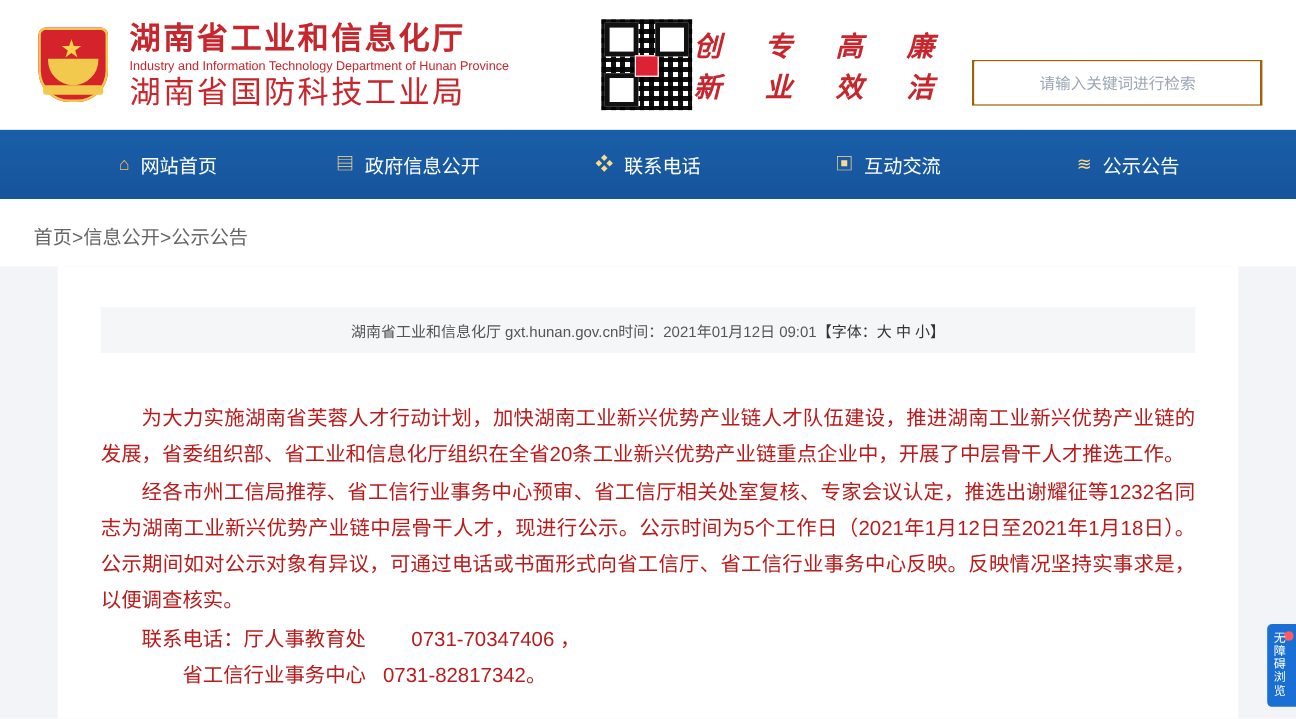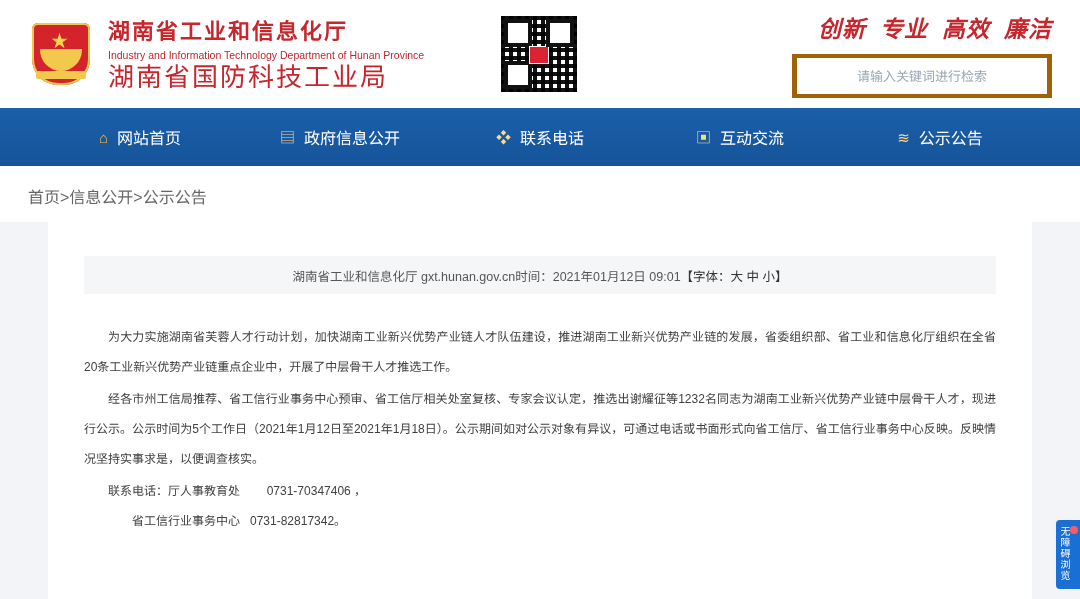--- a/index.html
+++ b/index.html
@@ -61,21 +61,21 @@
     width: 50px; height: 8px;
     background: #f2c94c;
     border-radius: 2px;
   }
   .title-block {
     margin-left: 14px;
     flex: 0 0 auto;
   }
   .title-cn1 {
     color: #c6262c;
-    font-size: 22px;
+    font-size: 26px;
     font-weight: bold;
     letter-spacing: 2px;
     line-height: 32px;
     white-space: nowrap;
   }
   .title-en {
     color: #c6262c;
     font-size: 10.5px;
     line-height: 14px;
     white-space: nowrap;
@@ -119,38 +119,38 @@
   .qr .mid {
     position: absolute;
     left: 28px; top: 30px;
     width: 18px; height: 16px;
     background: #d23;
     border: 1px solid #fff;
   }
   .right-block {
     margin-left: auto;
     display: flex;
-    flex-direction: column;
+    flex-direction: row;
     align-items: flex-end;
     gap: 10px;
     padding-right: 4px;
   }
   .slogan {
     display: flex;
     gap: 14px;
     color: #c6262c;
     font-size: 23px;
     font-weight: bold;
     font-style: italic;
     letter-spacing: 1px;
   }
   .search-box {
     width: 250px;
     height: 34px;
-    border: 5px solid #a16207;
+    border: 2px solid #a16207;
     background: #fff;
     display: flex;
     align-items: center;
     justify-content: center;
   }
   .search-box input {
     border: 0;
     outline: none;
     width: 100%;
     height: 100%;
@@ -224,24 +224,24 @@
     background: #f5f6f8;
     height: 38px;
     display: flex;
     align-items: center;
     justify-content: center;
     font-size: 12.5px;
     color: #555;
   }
   .meta-bar .fs { color: #333; }
   .body-text {
-    margin-top: 28px;
-    font-size: 12px;
+    margin-top: 40px;
+    font-size: 17px;
     line-height: 30px;
-    color: #404040;
+    color: #b91c1c;
     text-align: justify;
   }
   .body-text p {
     margin: 0 0 2px 0;
     text-indent: 2em;
   }
   .contact-line {
     text-indent: 2em;
     white-space: pre;
   }

